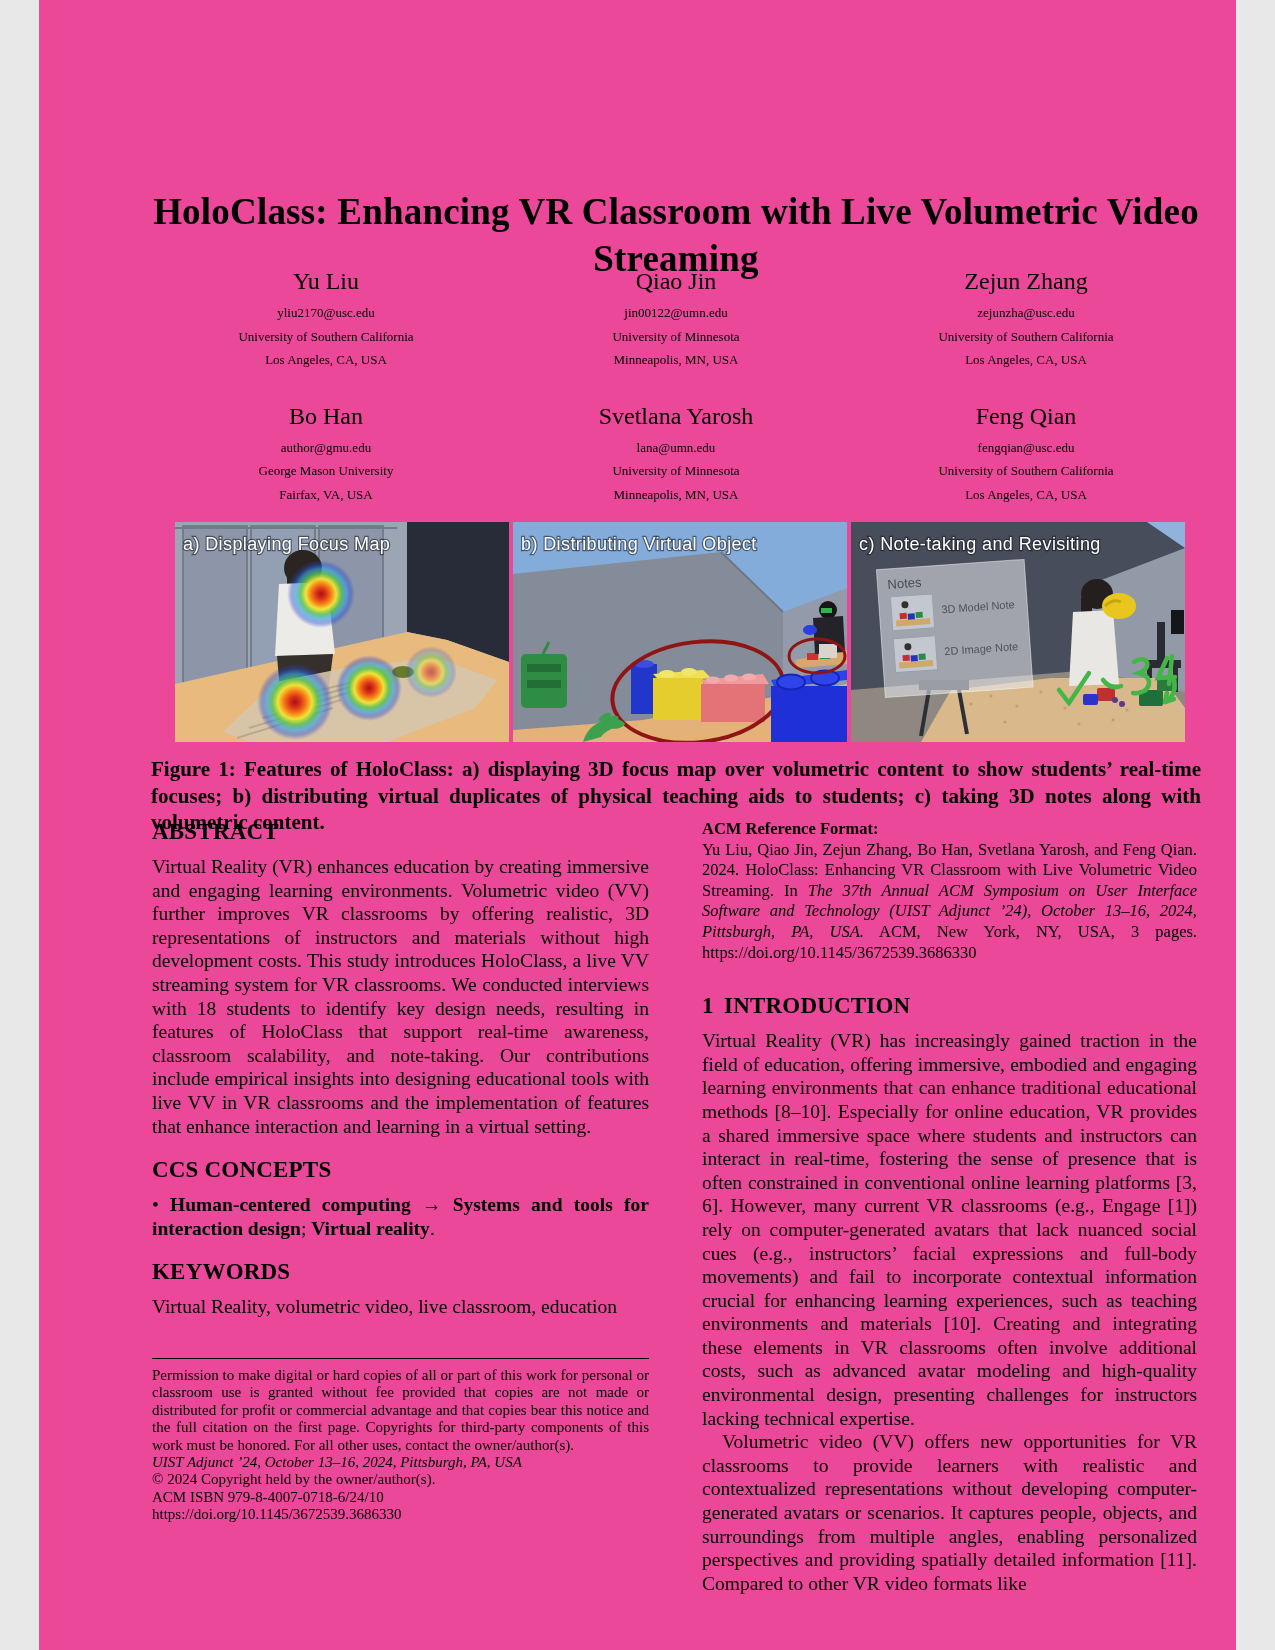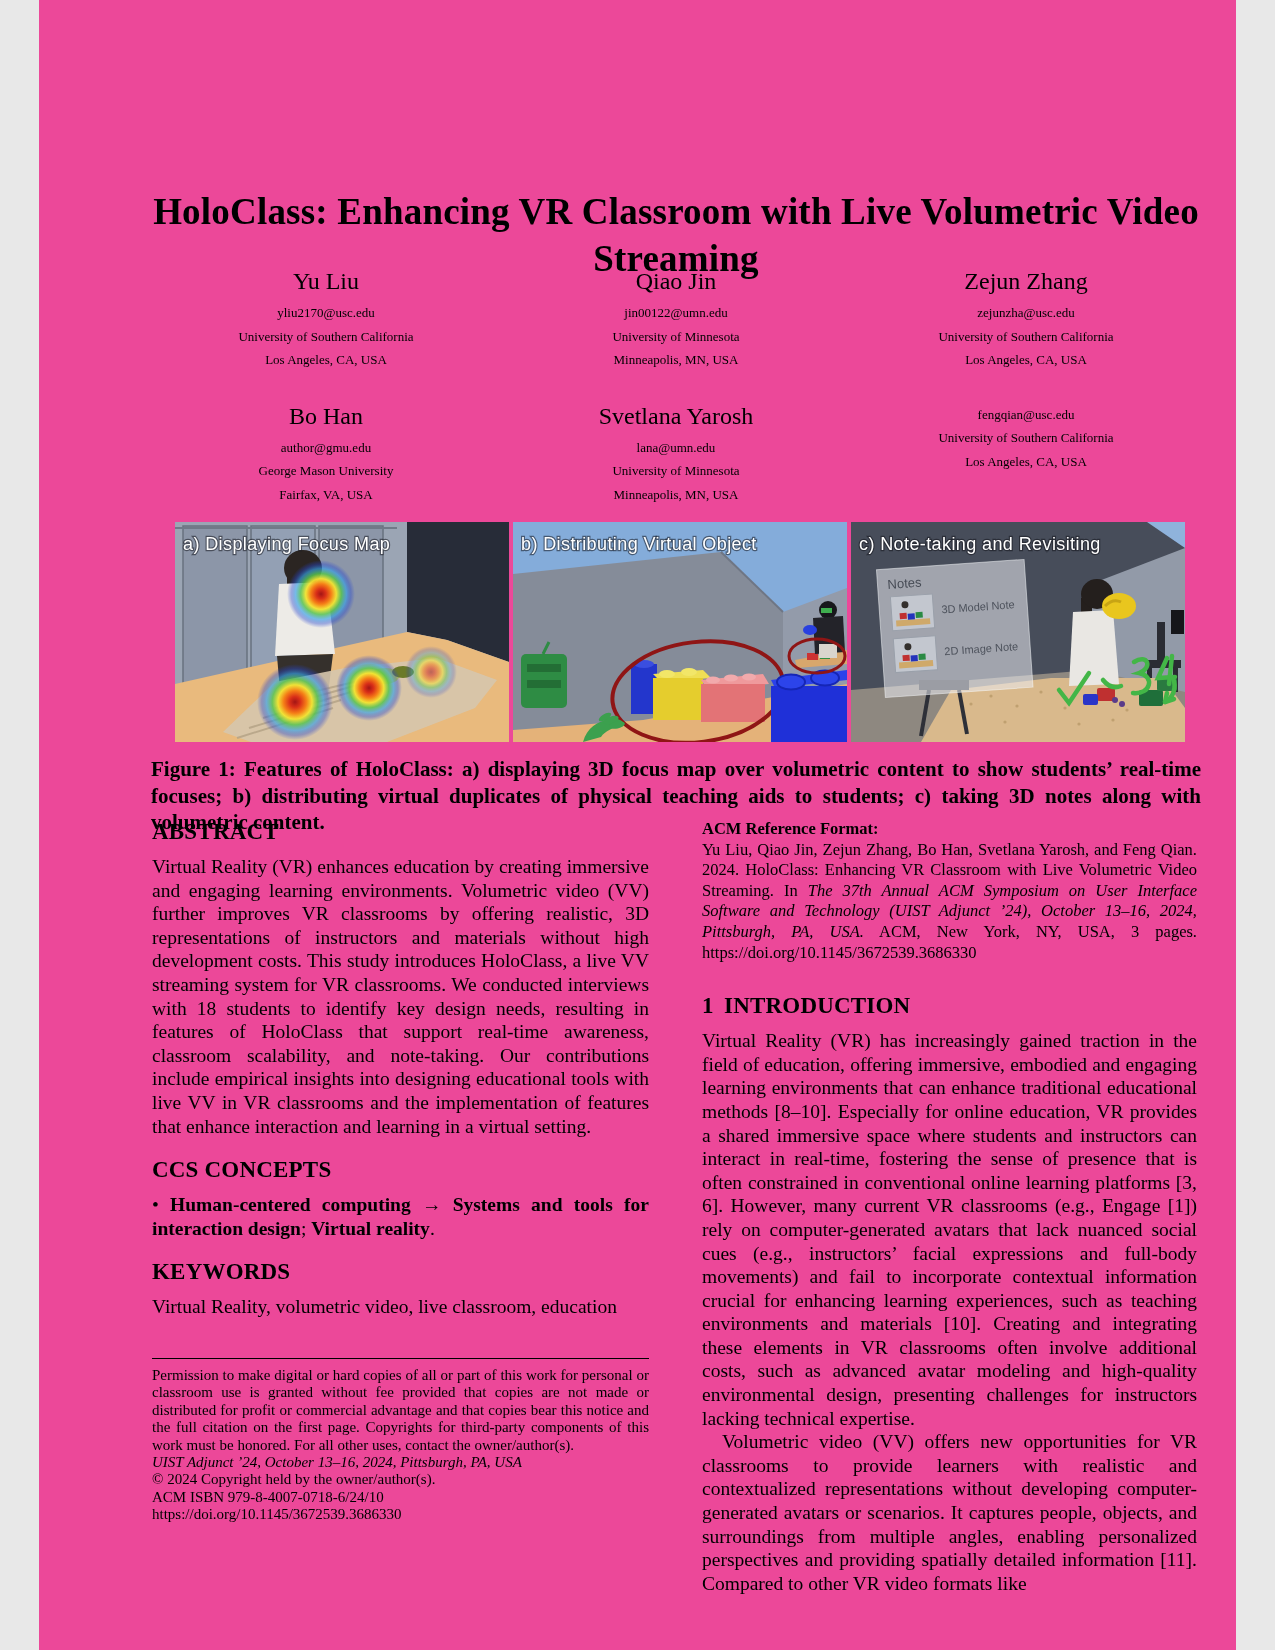--- a/index.html
+++ b/index.html
@@ -68,20 +68,21 @@
       <div class="detail">George Mason University</div>
       <div class="detail">Fairfax, VA, USA</div>
     </div>
     <div class="author">
       <div class="name">Svetlana Yarosh</div>
       <div class="detail">lana@umn.edu</div>
       <div class="detail">University of Minnesota</div>
       <div class="detail">Minneapolis, MN, USA</div>
     </div>
     <div class="author">
+      <div class="name">Feng Qian</div>
       <div class="detail">fengqian@usc.edu</div>
       <div class="detail">University of Southern California</div>
       <div class="detail">Los Angeles, CA, USA</div>
     </div>
   </div>
 
   <div class="figure">
 
     <div class="panel">
       <svg viewBox="0 0 334 220" preserveAspectRatio="none">

